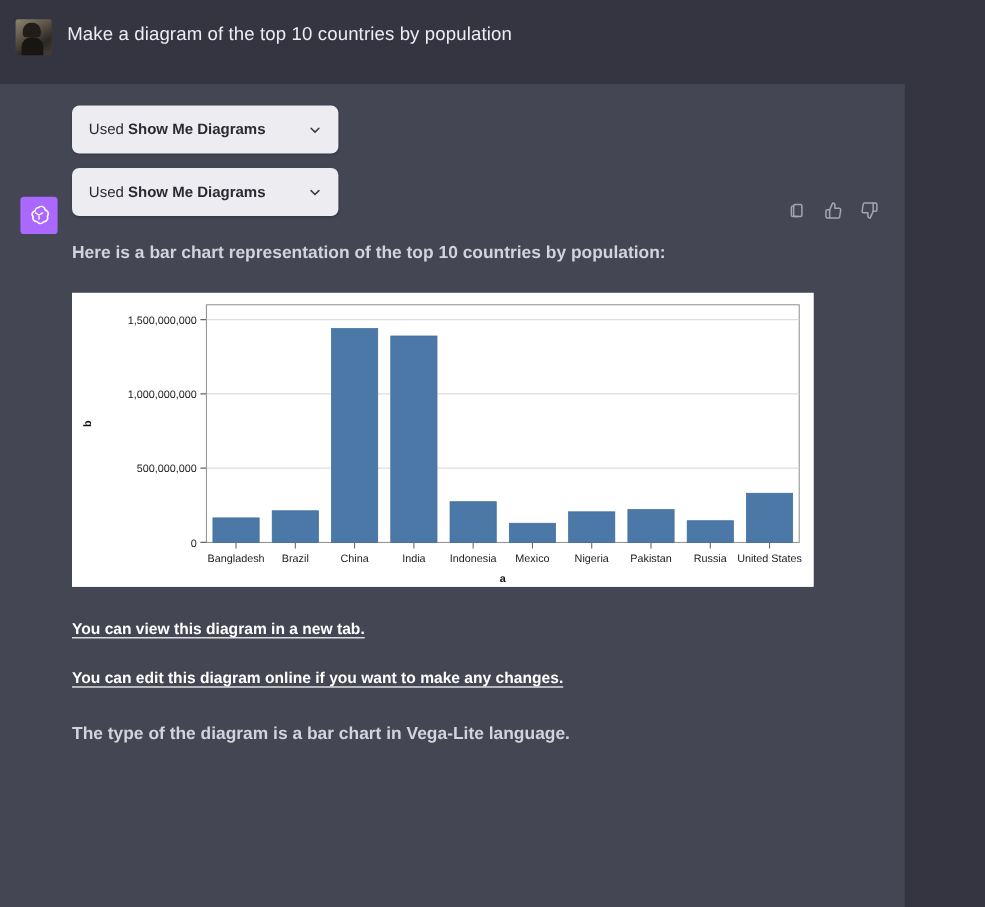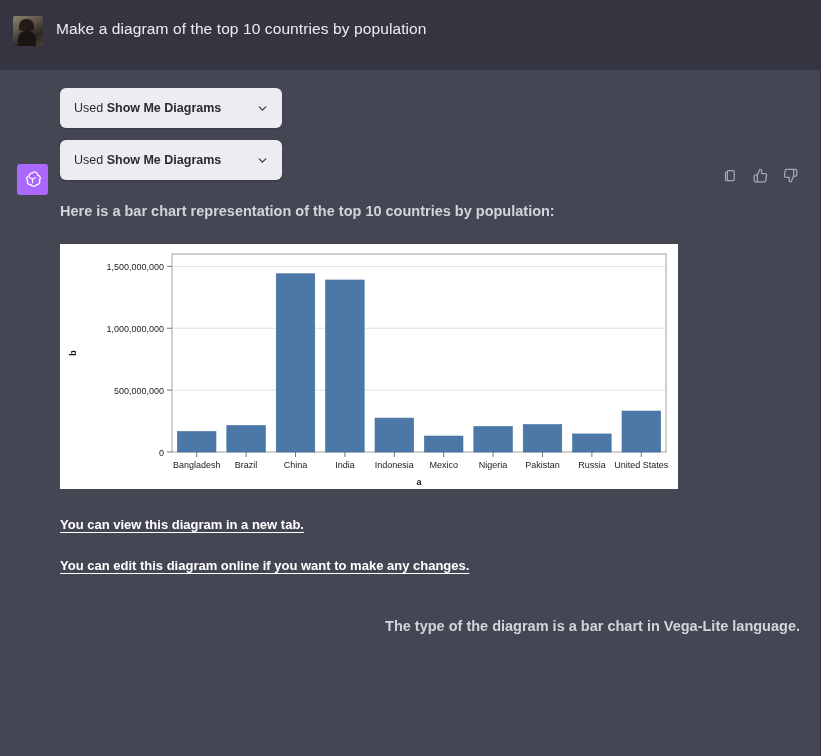--- a/index.html
+++ b/index.html
@@ -2,21 +2,21 @@
 <html><head>
 <meta charset="utf-8">
 <style>
   * { box-sizing: border-box; margin: 0; padding: 0; }
   html, body {
     width: 821px; height: 756px;
     font-family: "Liberation Sans", sans-serif;
     background: #343541;
     overflow: hidden;
   }
-  .app { width: 820px; height: 756px; position: relative; }
+  .app { width: 754px; height: 756px; position: relative; }
 
   
   .row-user {
     background: #343541;
     height: 70px;
     display: flex;
     align-items: flex-start;
     padding: 14px 0 0 0;
   }
   .avatar-col { width: 56px; display: flex; justify-content: center; padding-top: 2px; }
@@ -222,19 +222,19 @@
         </svg>
       </div>
 
       <div class="link-wrap">
         <span class="link">You can view this diagram in a new tab.</span>
       </div>
       <div class="link-wrap second">
         <span class="link">You can edit this diagram online if you want to make any changes.</span>
       </div>
 
-      <div class="para" style="margin-top:41px;text-align:right;">The type of the diagram is a bar chart in Vega-Lite language.</div>
+      <div class="para" style="margin-top:27px;">The type of the diagram is a bar chart in Vega-Lite language.</div>
 
 
 
     </div>
   </div>
 </div>
 
 </body></html>

